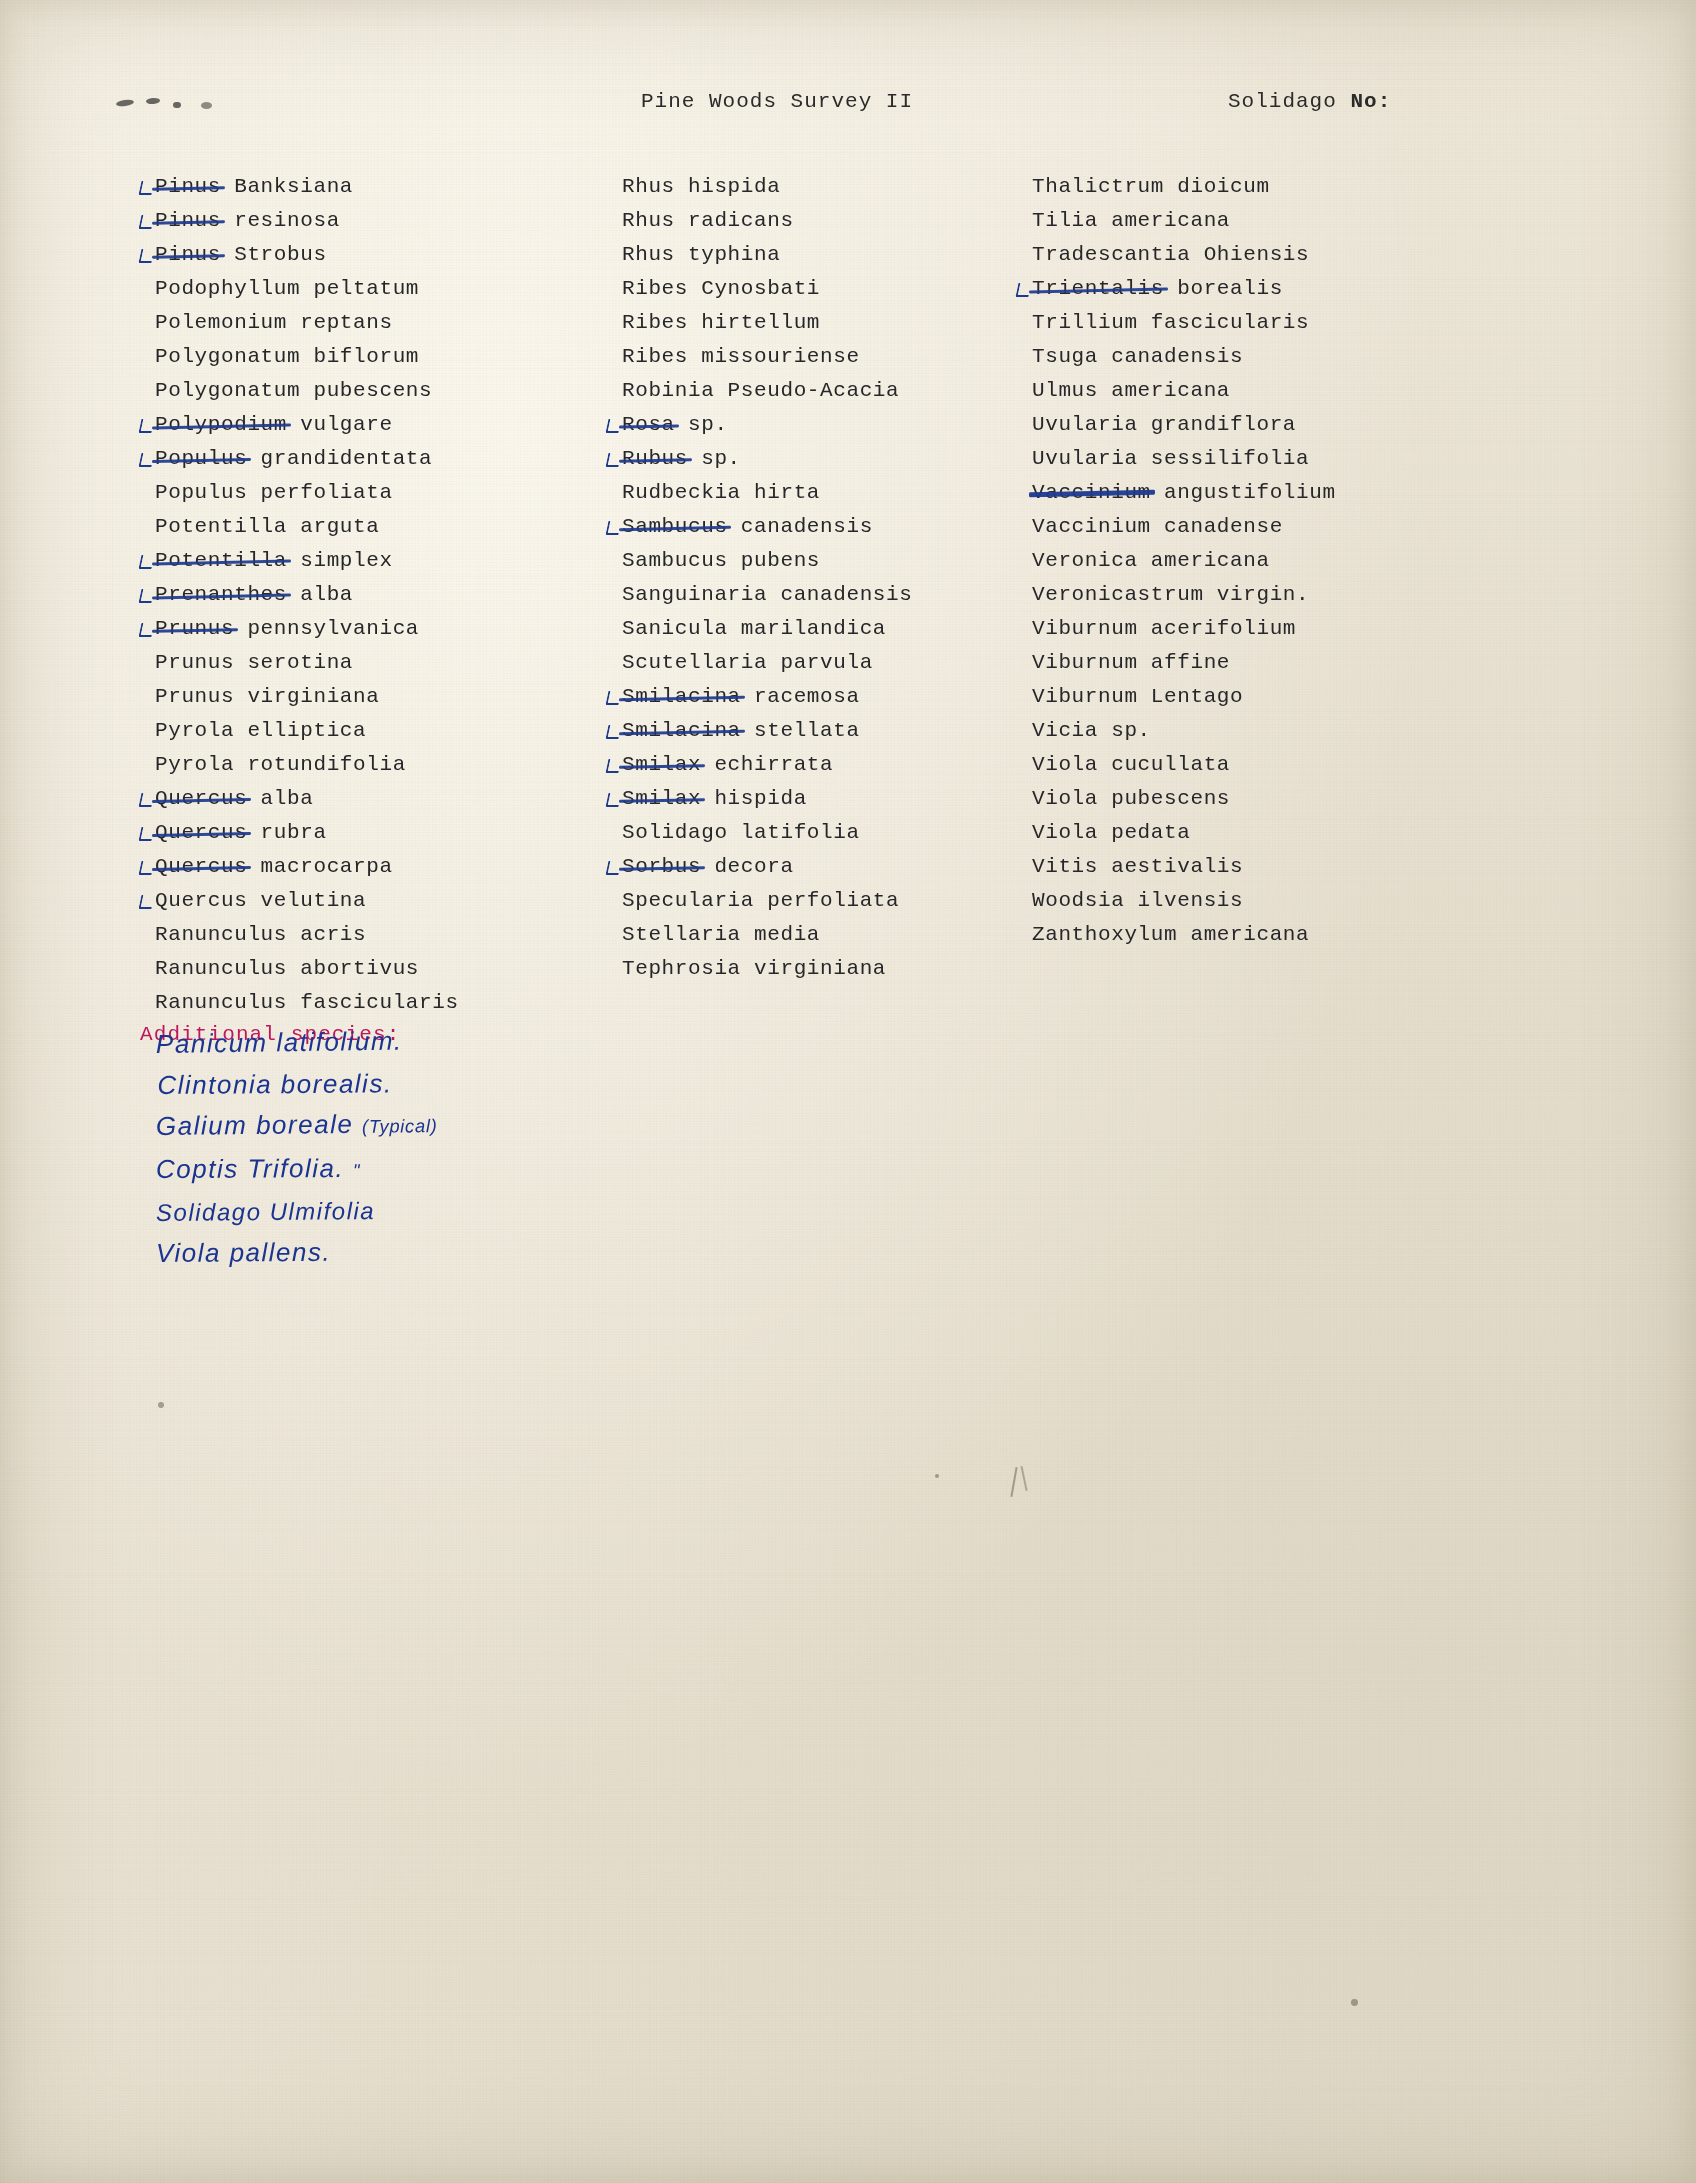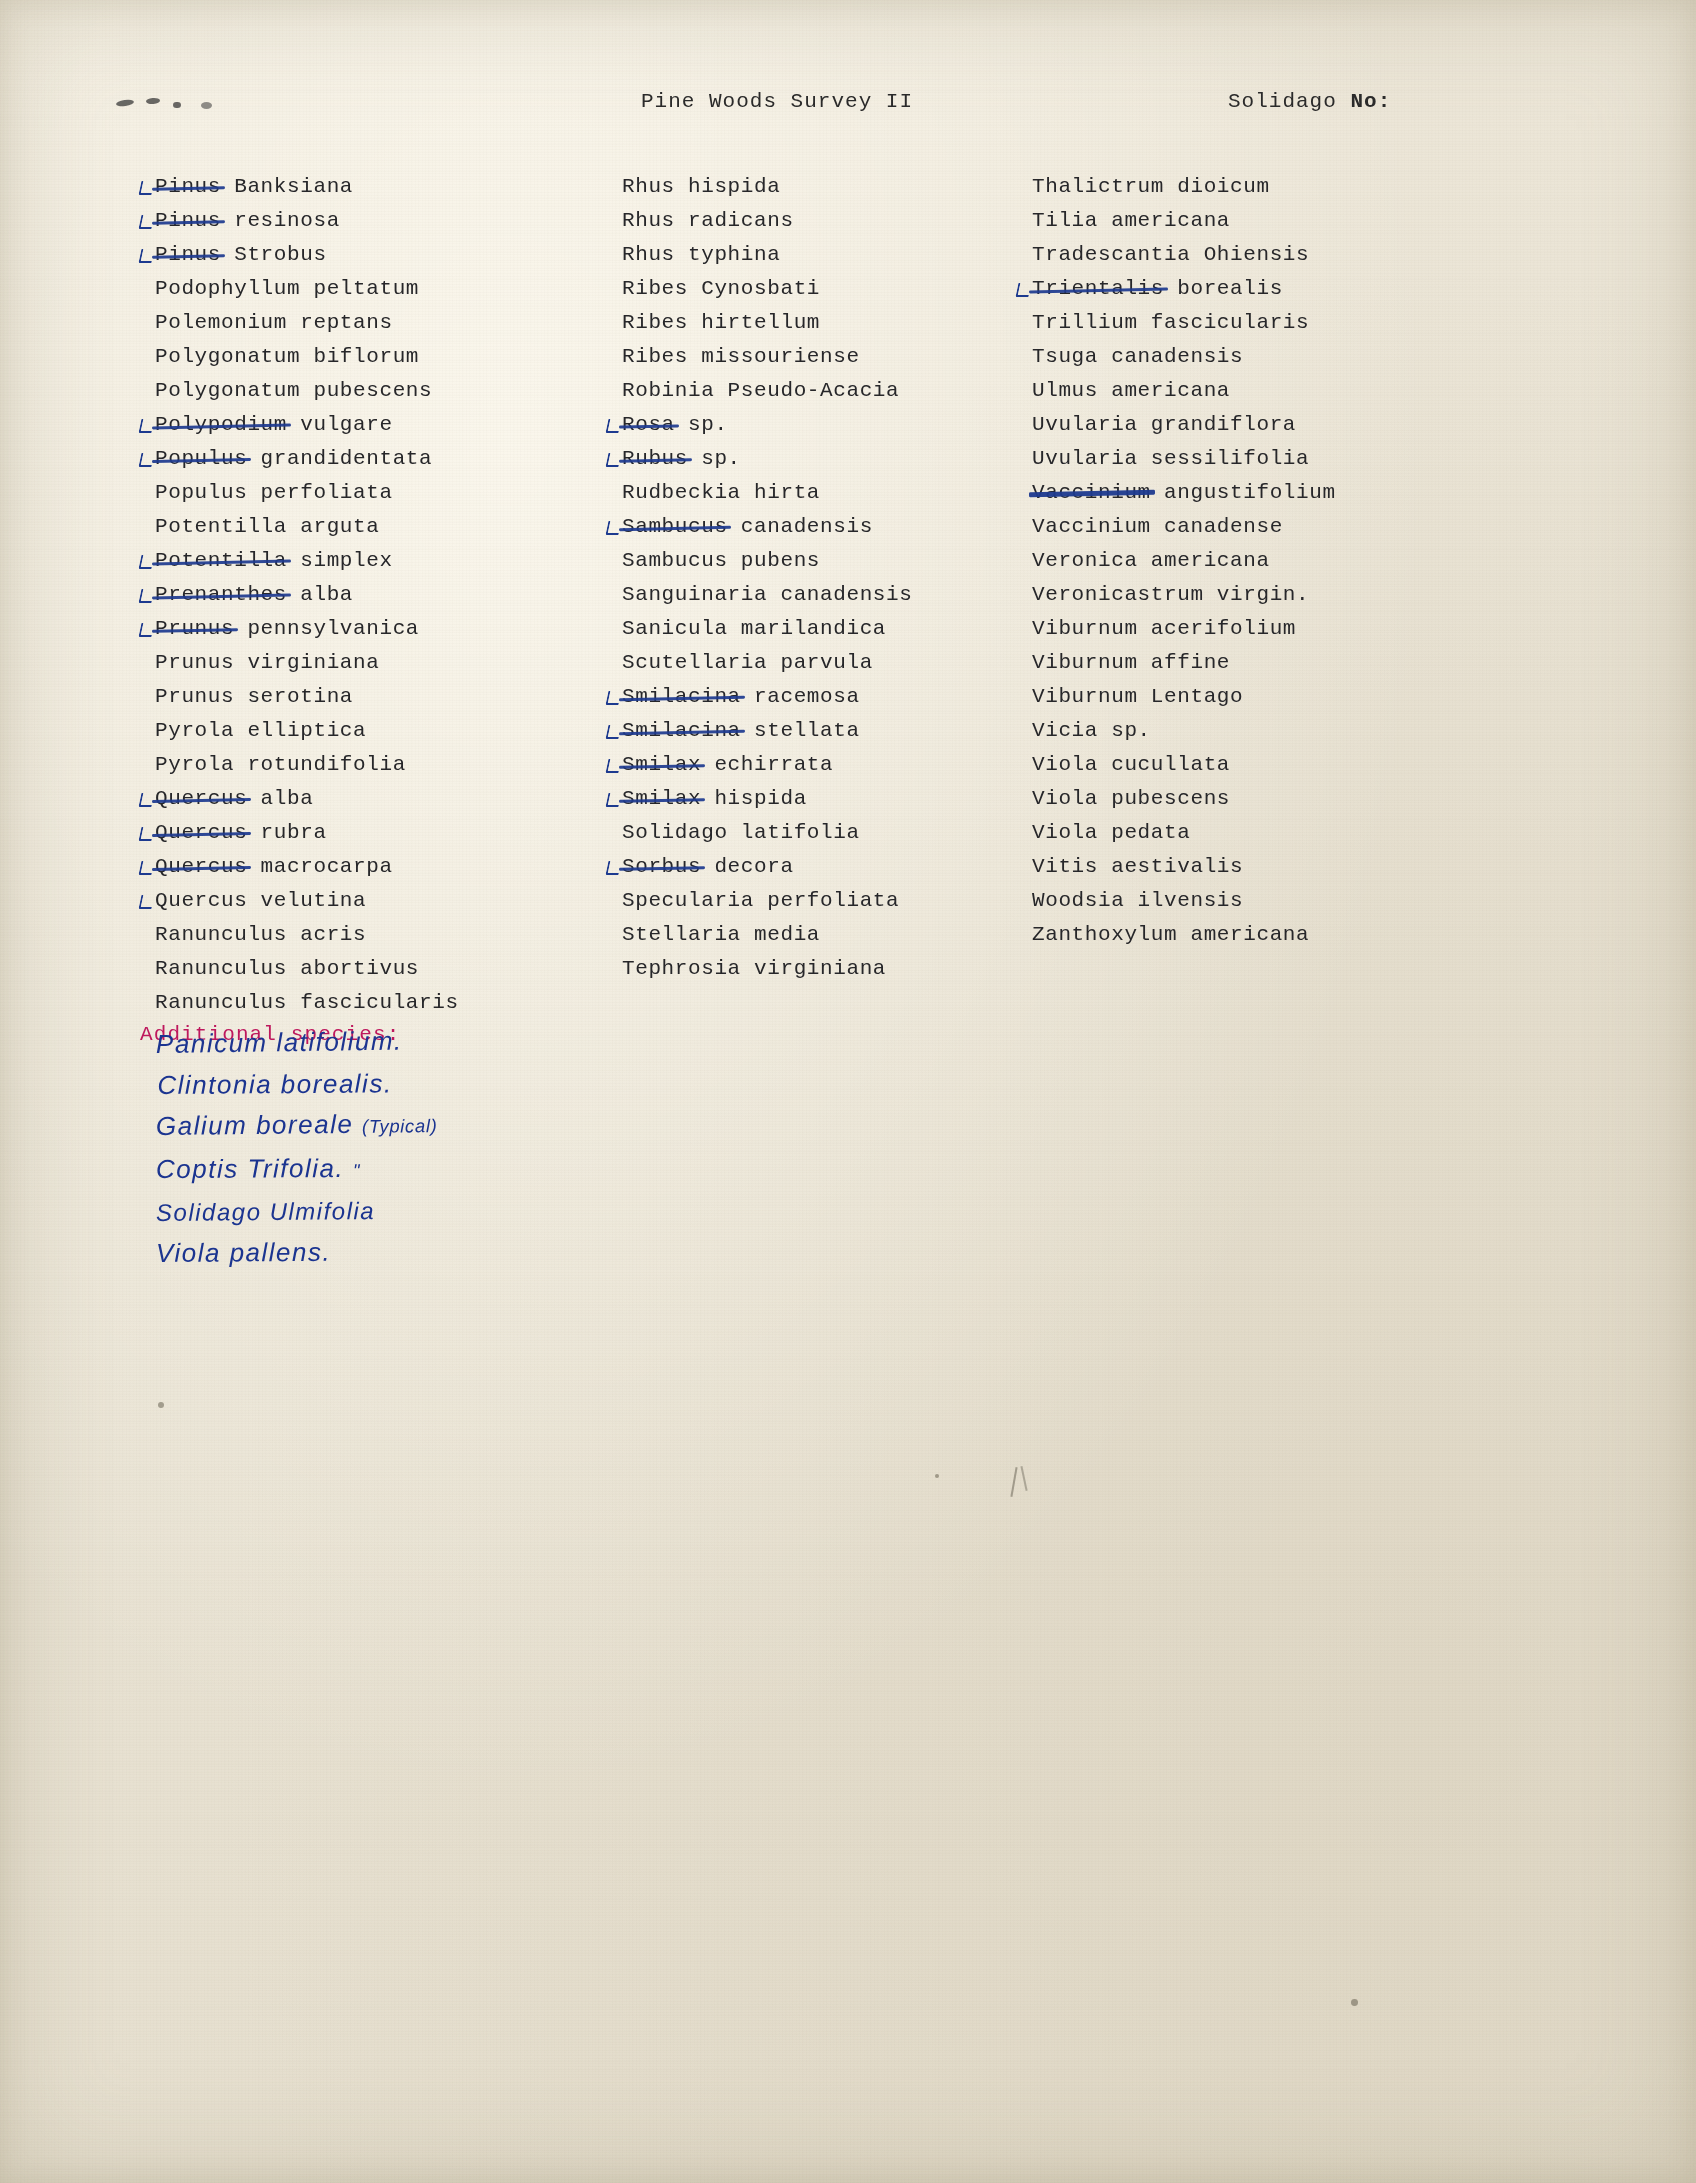--- a/index.html
+++ b/index.html
@@ -249,22 +249,22 @@
         <div class="sp"><span class="strike">Polemonium</span><span> reptans</span></div>
         <div class="sp"><span class="strike">Polygonatum</span><span> biflorum</span></div>
         <div class="sp"><span class="strike">Polygonatum</span><span> pubescens</span></div>
         <div class="sp checked struck"><span class="strike">Polypodium</span><span> vulgare</span></div>
         <div class="sp checked struck"><span class="strike">Populus</span><span> grandidentata</span></div>
         <div class="sp"><span class="strike">Populus</span><span> perfoliata</span></div>
         <div class="sp"><span class="strike">Potentilla</span><span> arguta</span></div>
         <div class="sp checked struck"><span class="strike">Potentilla</span><span> simplex</span></div>
         <div class="sp checked struck"><span class="strike">Prenanthes</span><span> alba</span></div>
         <div class="sp checked struck"><span class="strike">Prunus</span><span> pennsylvanica</span></div>
+        <div class="sp"><span class="strike">Prunus</span><span> serotina</span></div>
         <div class="sp"><span class="strike">Prunus</span><span> virginiana</span></div>
-        <div class="sp"><span class="strike">Prunus</span><span> serotina</span></div>
         <div class="sp"><span class="strike">Pyrola</span><span> elliptica</span></div>
         <div class="sp"><span class="strike">Pyrola</span><span> rotundifolia</span></div>
         <div class="sp checked struck"><span class="strike">Quercus</span><span> alba</span></div>
         <div class="sp checked struck"><span class="strike">Quercus</span><span> rubra</span></div>
         <div class="sp checked struck"><span class="strike">Quercus</span><span> macrocarpa</span></div>
         <div class="sp checked"><span class="strike">Quercus</span><span> velutina</span></div>
         <div class="sp"><span class="strike">Ranunculus</span><span> acris</span></div>
         <div class="sp"><span class="strike">Ranunculus</span><span> abortivus</span></div>
         <div class="sp"><span class="strike">Ranunculus</span><span> fascicularis</span></div>
       </div>

